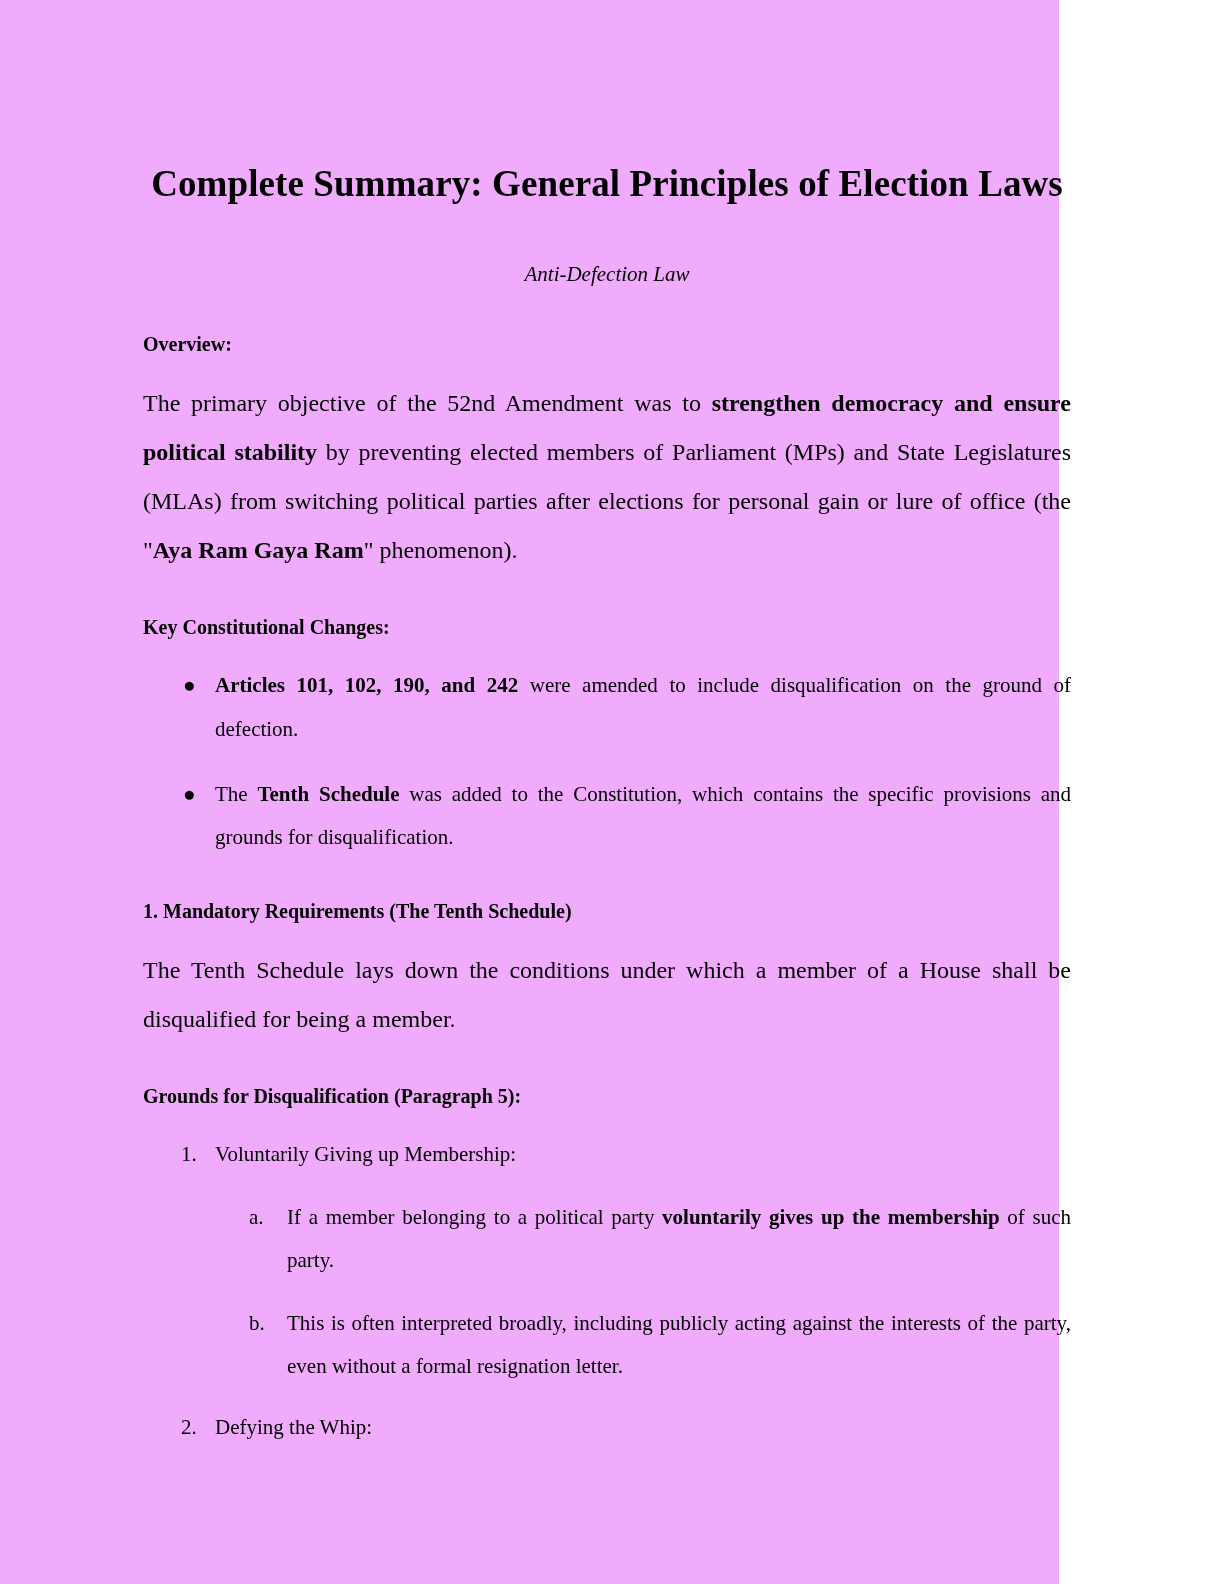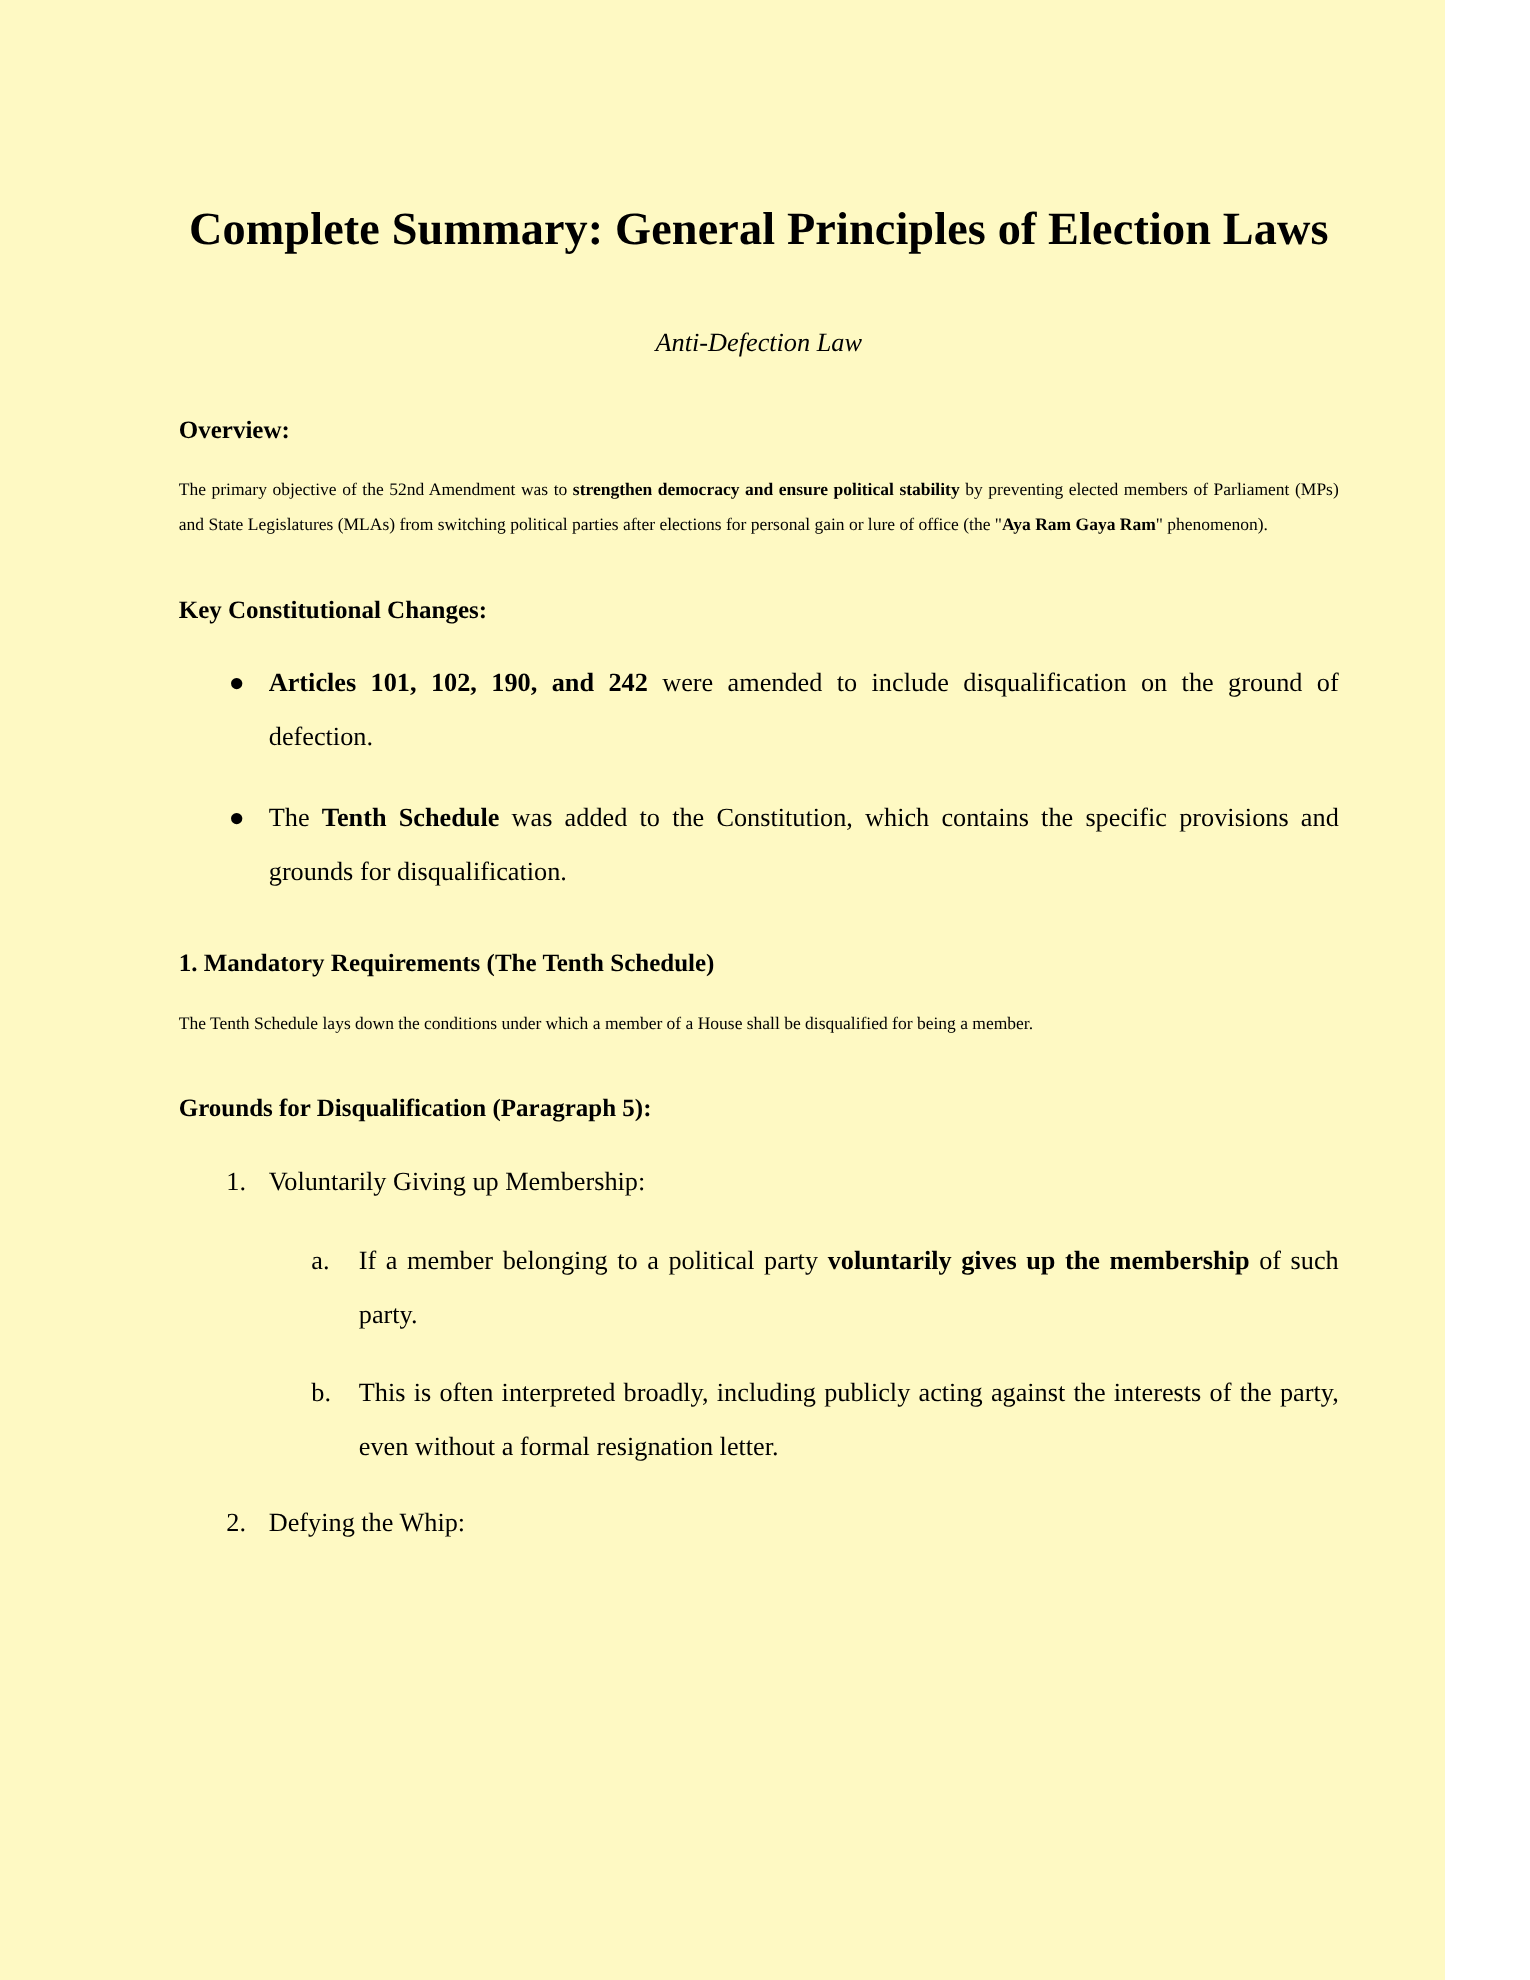--- a/index.html
+++ b/index.html
@@ -9,23 +9,23 @@
   }
   body {
     width: 1224px;
     height: 1584px;
     font-family: "Liberation Serif", "DejaVu Serif", serif;
     color: #000000;
     overflow: hidden;
   }
   .page {
     position: relative;
-    width: 1156px;
+    width: 1059px;
     height: 1584px;
-    background: #fef9c3;
+    background: #f0abfc;
     box-sizing: border-box;
     padding: 0;
   }
   .content {
     position: absolute;
     left: 143px;
     top: 148px;
     width: 928px;
   }
   .doc-title {
@@ -45,21 +45,21 @@
     line-height: 1.6;
   }
   .heading {
     font-size: 20px;
     font-weight: bold;
     text-align: left;
     margin: 38px 0 0 0;
     line-height: 1.45;
   }
   p.body-para {
-    font-size: 14px;
+    font-size: 24px;
     font-weight: normal;
     text-align: justify;
     text-justify: inter-word;
     line-height: 2.05;
     margin: 20px 0 0 0;
   }
   ul.bullet-list {
     list-style: none;
     margin: 22px 0 0 0;
     padding: 0;

